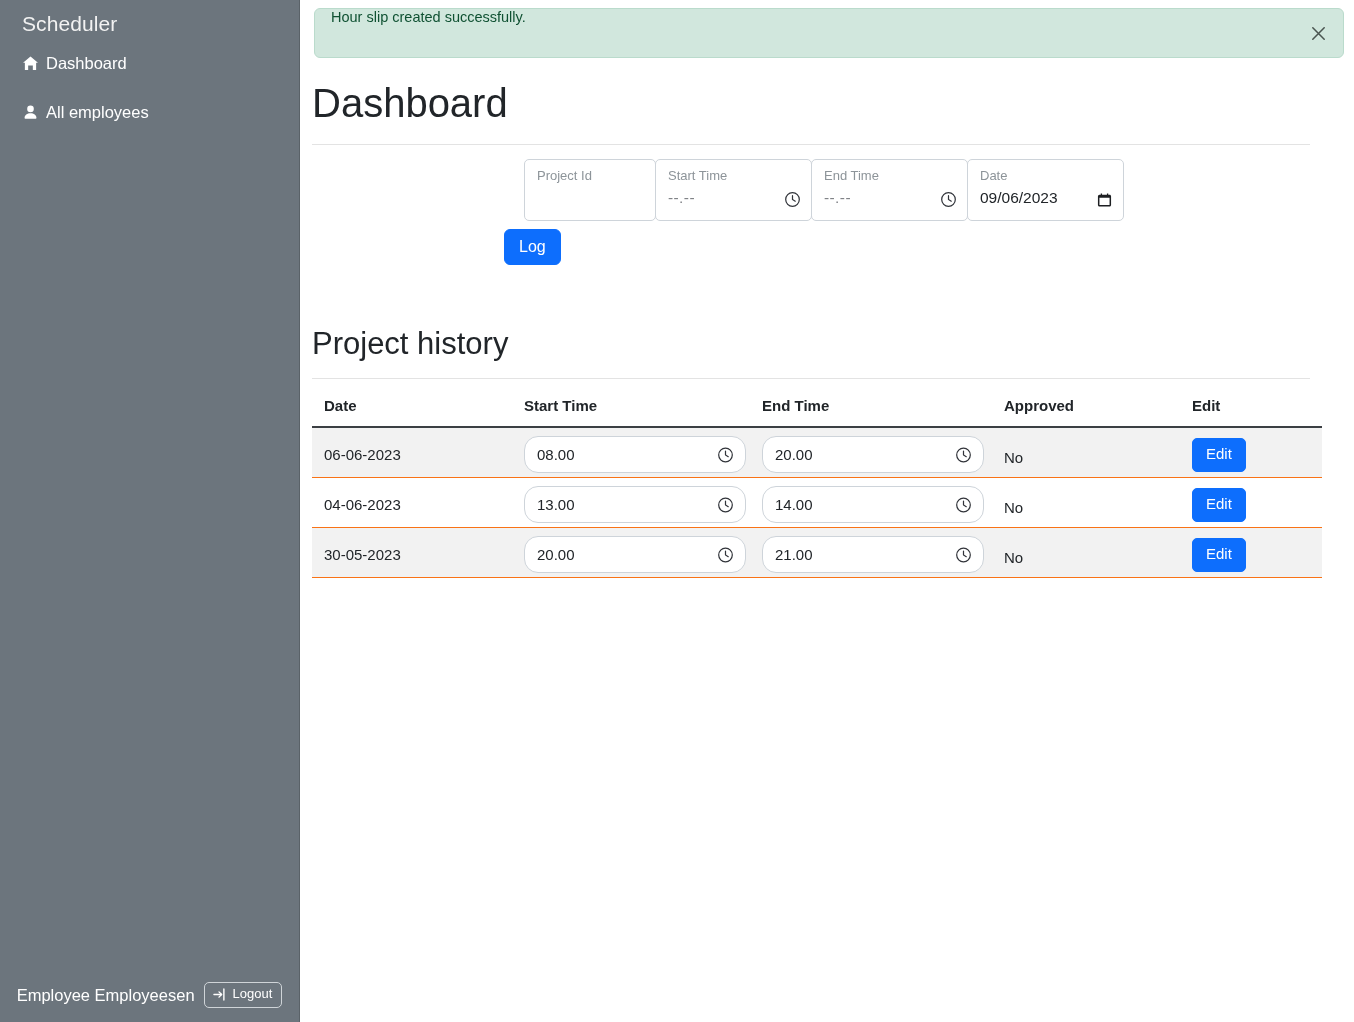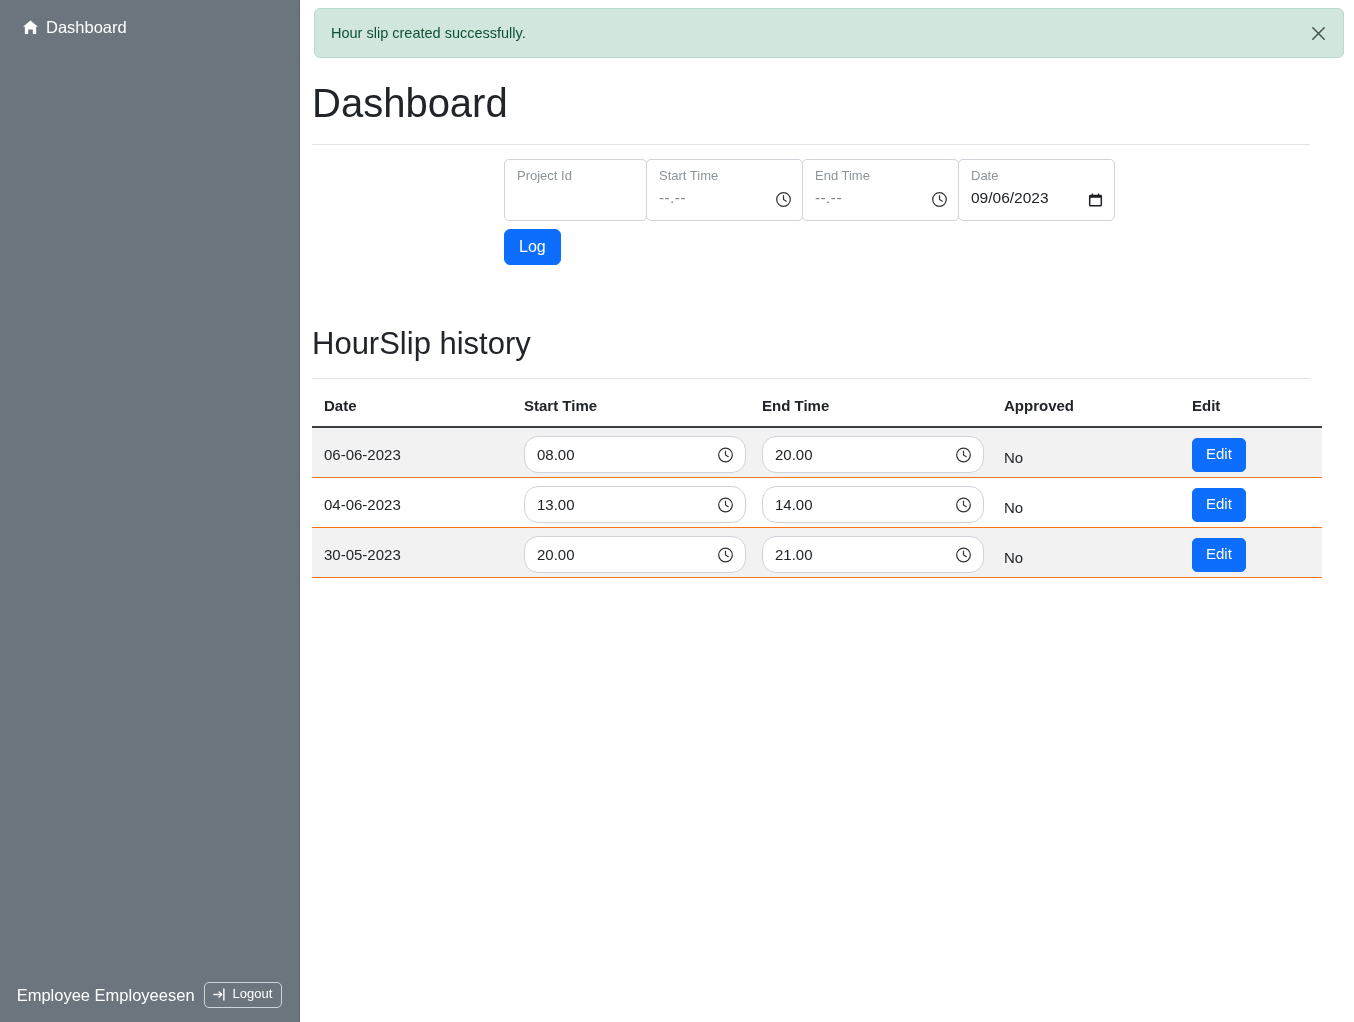--- a/index.html
+++ b/index.html
@@ -95,21 +95,20 @@
 
   .alert {
     position: relative;
     margin: 8px 10px 0 14px;
     background: #d1e7dd;
     color: #0f5132;
     border: 1px solid #badbcc;
     border-radius: 6px;
     height: 50px;
     display: flex;
-    align-items: center;
     padding: 0 48px 0 16px;
     font-size: 14.5px;
   }
   .alert-close {
     position: absolute;
     right: 10px; top: 50%;
     transform: translateY(-50%);
     width: 30px; height: 30px;
     border: 0; background: transparent;
     cursor: pointer;
@@ -143,21 +142,21 @@
   .field-row { display: flex; align-items: flex-start; }
   .field {
     position: relative;
     background: #ffffff;
     border: 1px solid #ced4da;
     border-radius: 5px;
     height: 62px;
     padding: 8px 10px 0 12px;
     margin-right: -1px;
   }
-  .f-project { width: 143px; }
+  .f-project { width: 132px; margin-left: 20px; }
   .f-time    { width: 157px; }
   .f-date    { width: 157px; border-radius: 5px; }
   .field-label {
     font-size: 13px;
     color: #8d9499;
     line-height: 1.2;
     display: block;
   }
   .field-value {
     font-size: 15.5px;
@@ -261,29 +260,39 @@
     padding: 7px 13px 8px;
     line-height: 1.1;
   }
 </style>
 </head>
 <body>
 
 <div id="app">
 
   <aside class="sidebar">
+    <div class="brand">Scheduler</div>
 
     <nav class="nav">
       <a class="nav-item">
         <span class="nav-ico">
           <svg width="17" height="17" viewBox="0 0 16 16" fill="#ffffff">
               <path d="M8 1.5 1 7.2h1.7V14h3.1V9.9h4.4V14h3.1V7.2H15L8 1.5z"></path>
             </svg>
         </span>
         <span>Dashboard</span>
+      </a>
+      <a class="nav-item">
+        <span class="nav-ico">
+          <svg width="17" height="17" viewBox="0 0 16 16" fill="#ffffff">
+              <circle cx="8" cy="4.6" r="3.1"></circle>
+              <path d="M8 8.6c-3.1 0-5.6 1.9-5.6 4.3 0 .6.4 1 1 1h9.2c.6 0 1-.4 1-1 0-2.4-2.5-4.3-5.6-4.3z"></path>
+            </svg>
+        </span>
+        <span>All employees</span>
       </a>
     </nav>
 
     <div class="sidebar-footer">
       <span class="user-name">Employee Employeesen</span>
       <button class="logout-btn">
         <span>
           <svg width="15" height="15" viewBox="0 0 16 16" fill="none" stroke="#ffffff" stroke-width="1.5" stroke-linecap="round" stroke-linejoin="round">
             <path d="M1 8h8"></path>
               <path d="M6.4 5.2 9.2 8l-2.8 2.8"></path>
@@ -350,21 +359,21 @@
               <svg width="15" height="16" viewBox="0 0 16 16" fill="#1d1f22">
                 <path d="M4 1v1.3H2.6A1.6 1.6 0 0 0 1 3.9v9.5c0 .9.7 1.6 1.6 1.6h10.8c.9 0 1.6-.7 1.6-1.6V3.9c0-.9-.7-1.6-1.6-1.6H12V1h-1.4v1.3H5.4V1H4zm-1.4 4.6h10.8v7.8H2.6V5.6z"></path>
               </svg>
             </span>
           </div>
 
         </div>
         <button type="button" class="btn-primary log-btn">Log</button>
       </form>
 
-      <h2 class="section-title">HourSlip history</h2>
+      <h2 class="section-title">Project history</h2>
       <hr class="rule2">
 
       <table class="history">
         <colgroup>
           <col class="col-date">
             <col class="col-start">
             <col class="col-end">
             <col class="col-appr">
             <col class="col-edit">
         </colgroup>

